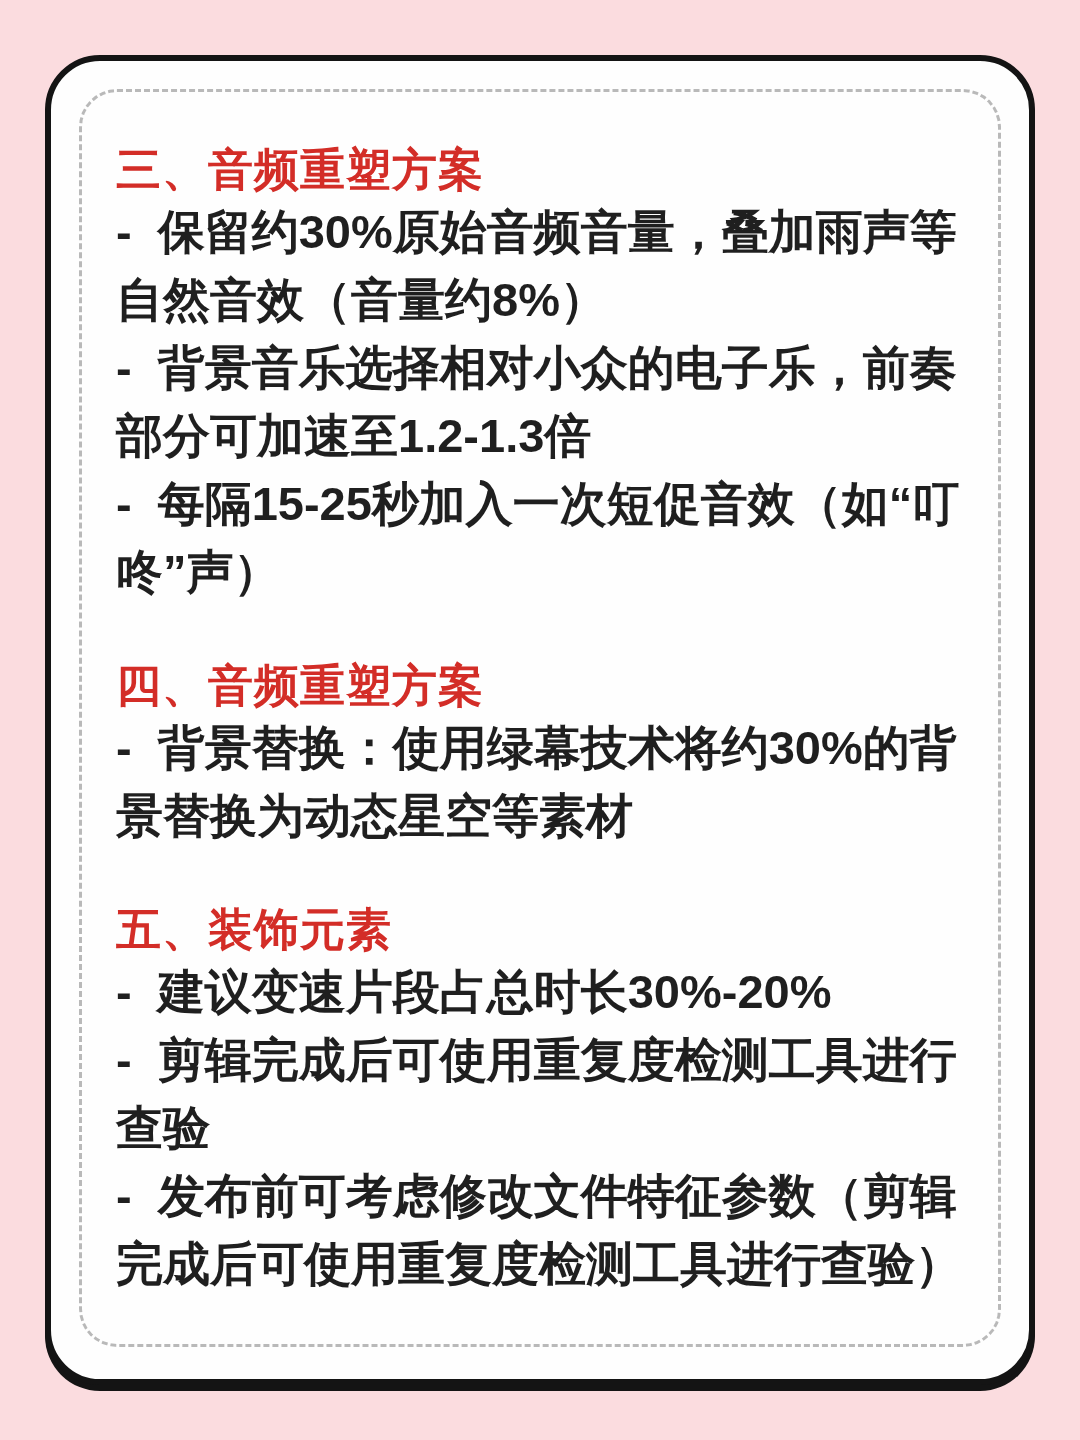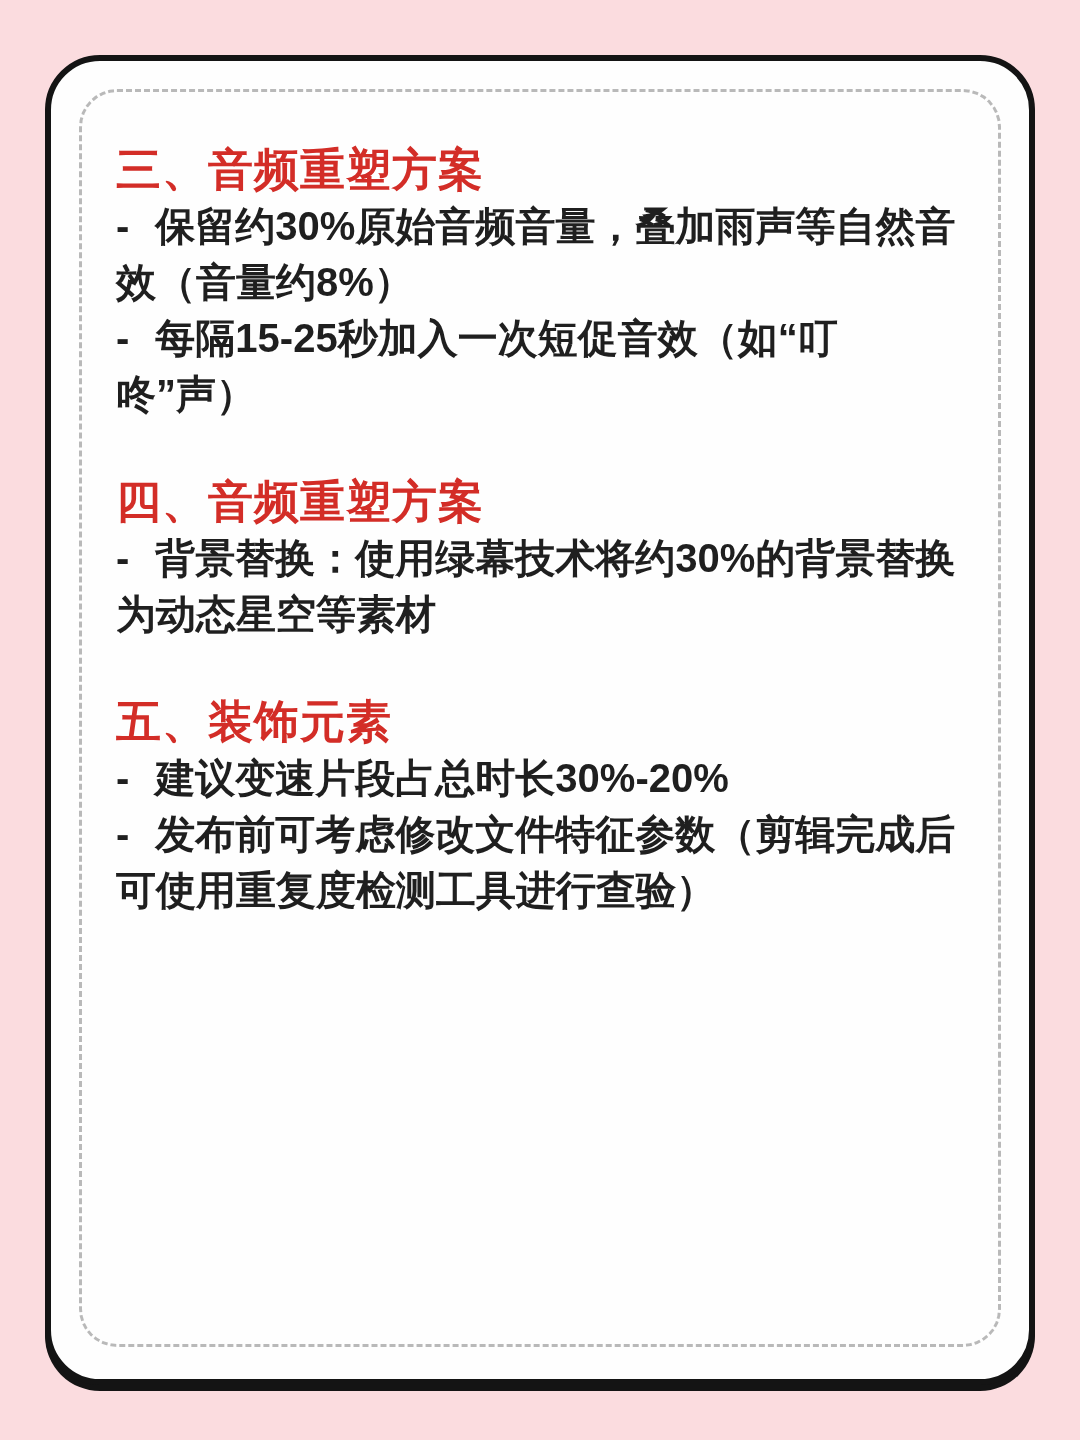--- a/index.html
+++ b/index.html
@@ -42,48 +42,50 @@
   .section h2 {
     margin: 0;
     font-size: 45px;
     line-height: 56px;
     font-weight: 700;
     color: #d32d27;
     letter-spacing: 1px;
   }
   .item {
     margin: 0;
-    font-size: 40px;
-    line-height: 56px;
+    font-size: 47px;
+    line-height: 68px;
     font-weight: 700;
     color: #1f1f1f;
     word-break: break-all;
   }
   .dash {
     display: inline-block;
     margin-right: 26px;
   }
 </style>
 </head>
 <body>
 
 <div class="card">
   <div class="dashed-frame">
 
     <div class="section">
       <h2>三、音频重塑方案</h2>
       <p class="item"><span class="dash">-</span><span>保留约30%原始音频音量，叠加雨声等自然音效（音量约8%）</span></p>
+      <p class="item"><span class="dash">-</span><span>背景音乐选择相对小众的电子乐，前奏部分可加速至1.2-1.3倍</span></p>
       <p class="item"><span class="dash">-</span><span>每隔15-25秒加入一次短促音效（如“叮咚”声）</span></p>
     </div>
 
     <div class="section">
       <h2>四、音频重塑方案</h2>
       <p class="item"><span class="dash">-</span><span>背景替换：使用绿幕技术将约30%的背景替换为动态星空等素材</span></p>
     </div>
 
     <div class="section">
       <h2>五、装饰元素</h2>
       <p class="item"><span class="dash">-</span><span>建议变速片段占总时长30%-20%</span></p>
+      <p class="item"><span class="dash">-</span><span>剪辑完成后可使用重复度检测工具进行查验</span></p>
       <p class="item"><span class="dash">-</span><span>发布前可考虑修改文件特征参数（剪辑完成后可使用重复度检测工具进行查验）</span></p>
     </div>
 
   </div>
 </div>
 
 </body></html>

